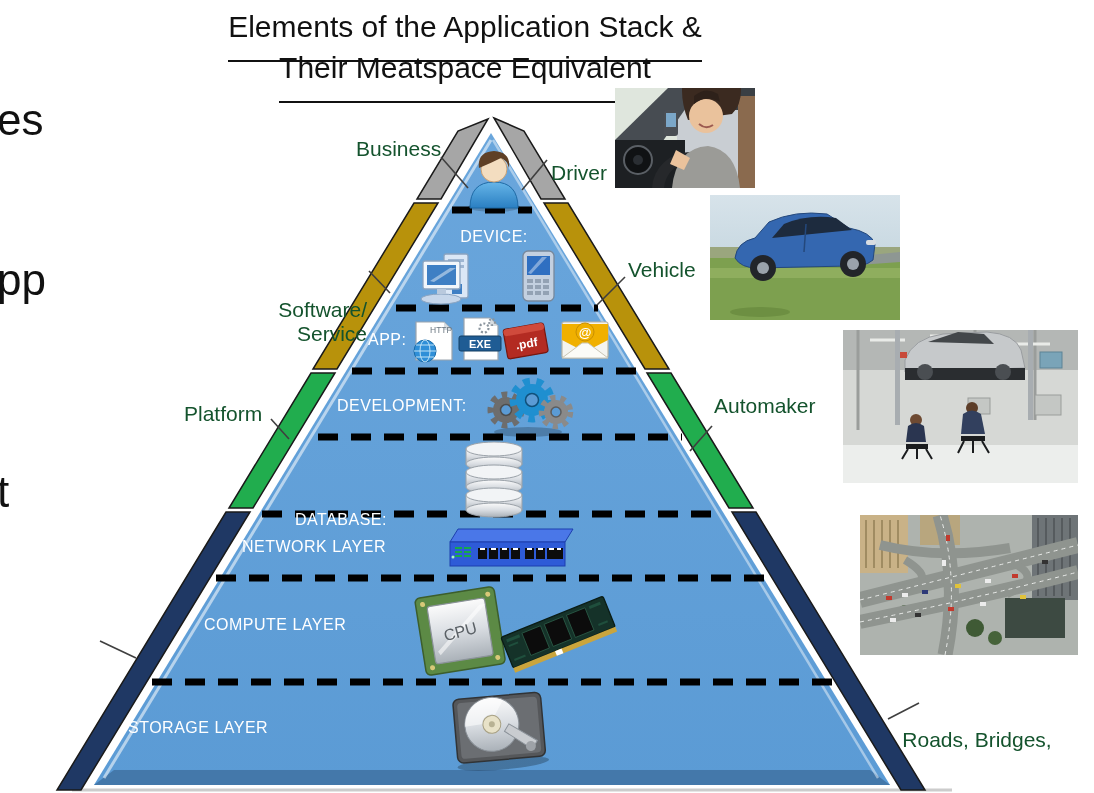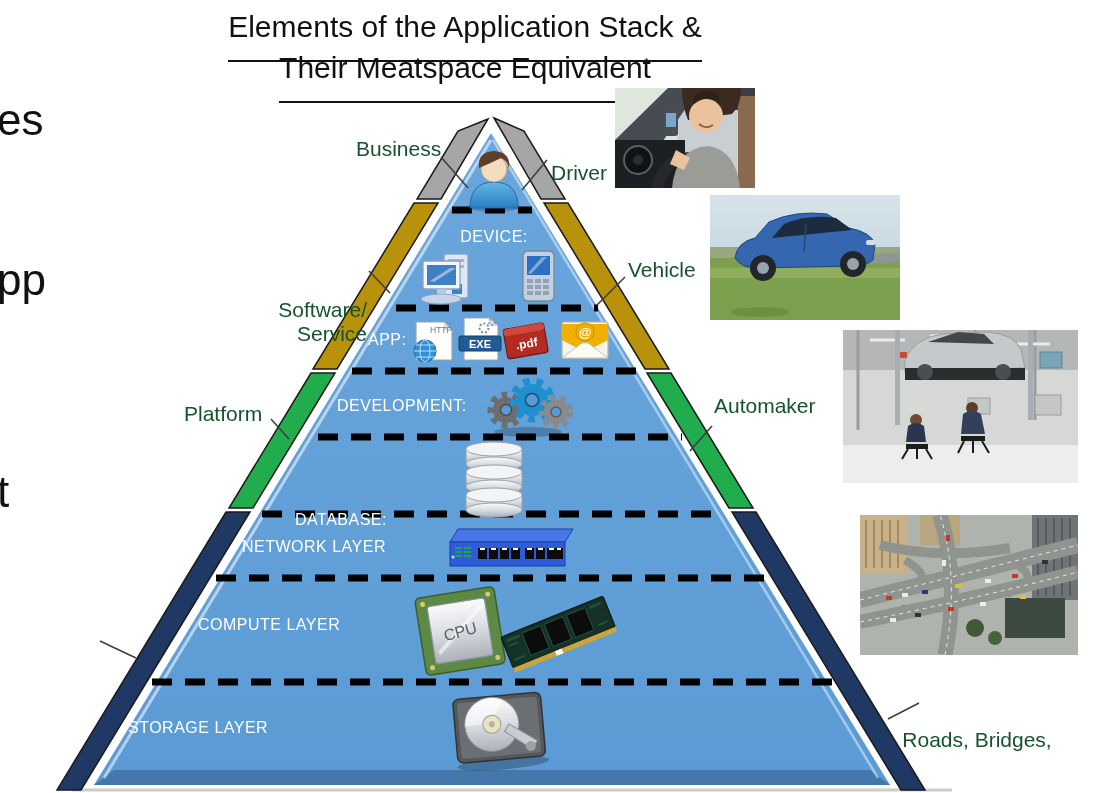--- a/index.html
+++ b/index.html
@@ -420,21 +420,21 @@
         </g>
       </g>
     </g>
   </svg>
 
   <div class="pyrlbl" style="left:442px;top:228px;width:104px;text-align:center;">DEVICE:</div>
   <div class="pyrlbl" style="left:368px;top:331px;">APP:</div>
   <div class="pyrlbl" style="left:337px;top:397px;">DEVELOPMENT:</div>
   <div class="pyrlbl" style="left:295px;top:467px;margin-top:44px;">DATABASE:</div>
   <div class="pyrlbl" style="left:242px;top:538px;">NETWORK LAYER</div>
-  <div class="pyrlbl" style="left:198px;top:616px;">COMPUTE LAYER</div>
+  <div class="pyrlbl" style="left:204px;top:616px;">COMPUTE LAYER</div>
   <div class="pyrlbl" style="left:128px;top:719px;">STORAGE LAYER</div>
 
   <div class="lbl" style="left:356px;top:137px;">Business</div>
   <div class="lbl" style="left:551px;top:133px;margin-top:28px;">Driver</div>
   <div class="lbl r" style="left:250px;top:250px;width:117px;">
     <div>Software/</div><div>Service</div>
   </div>
   <div class="lbl" style="left:628px;top:258px;">Vehicle</div>
   <div class="lbl" style="left:184px;top:402px;">Platform</div>
   <div class="lbl" style="left:714px;top:394px;">Automaker</div>

